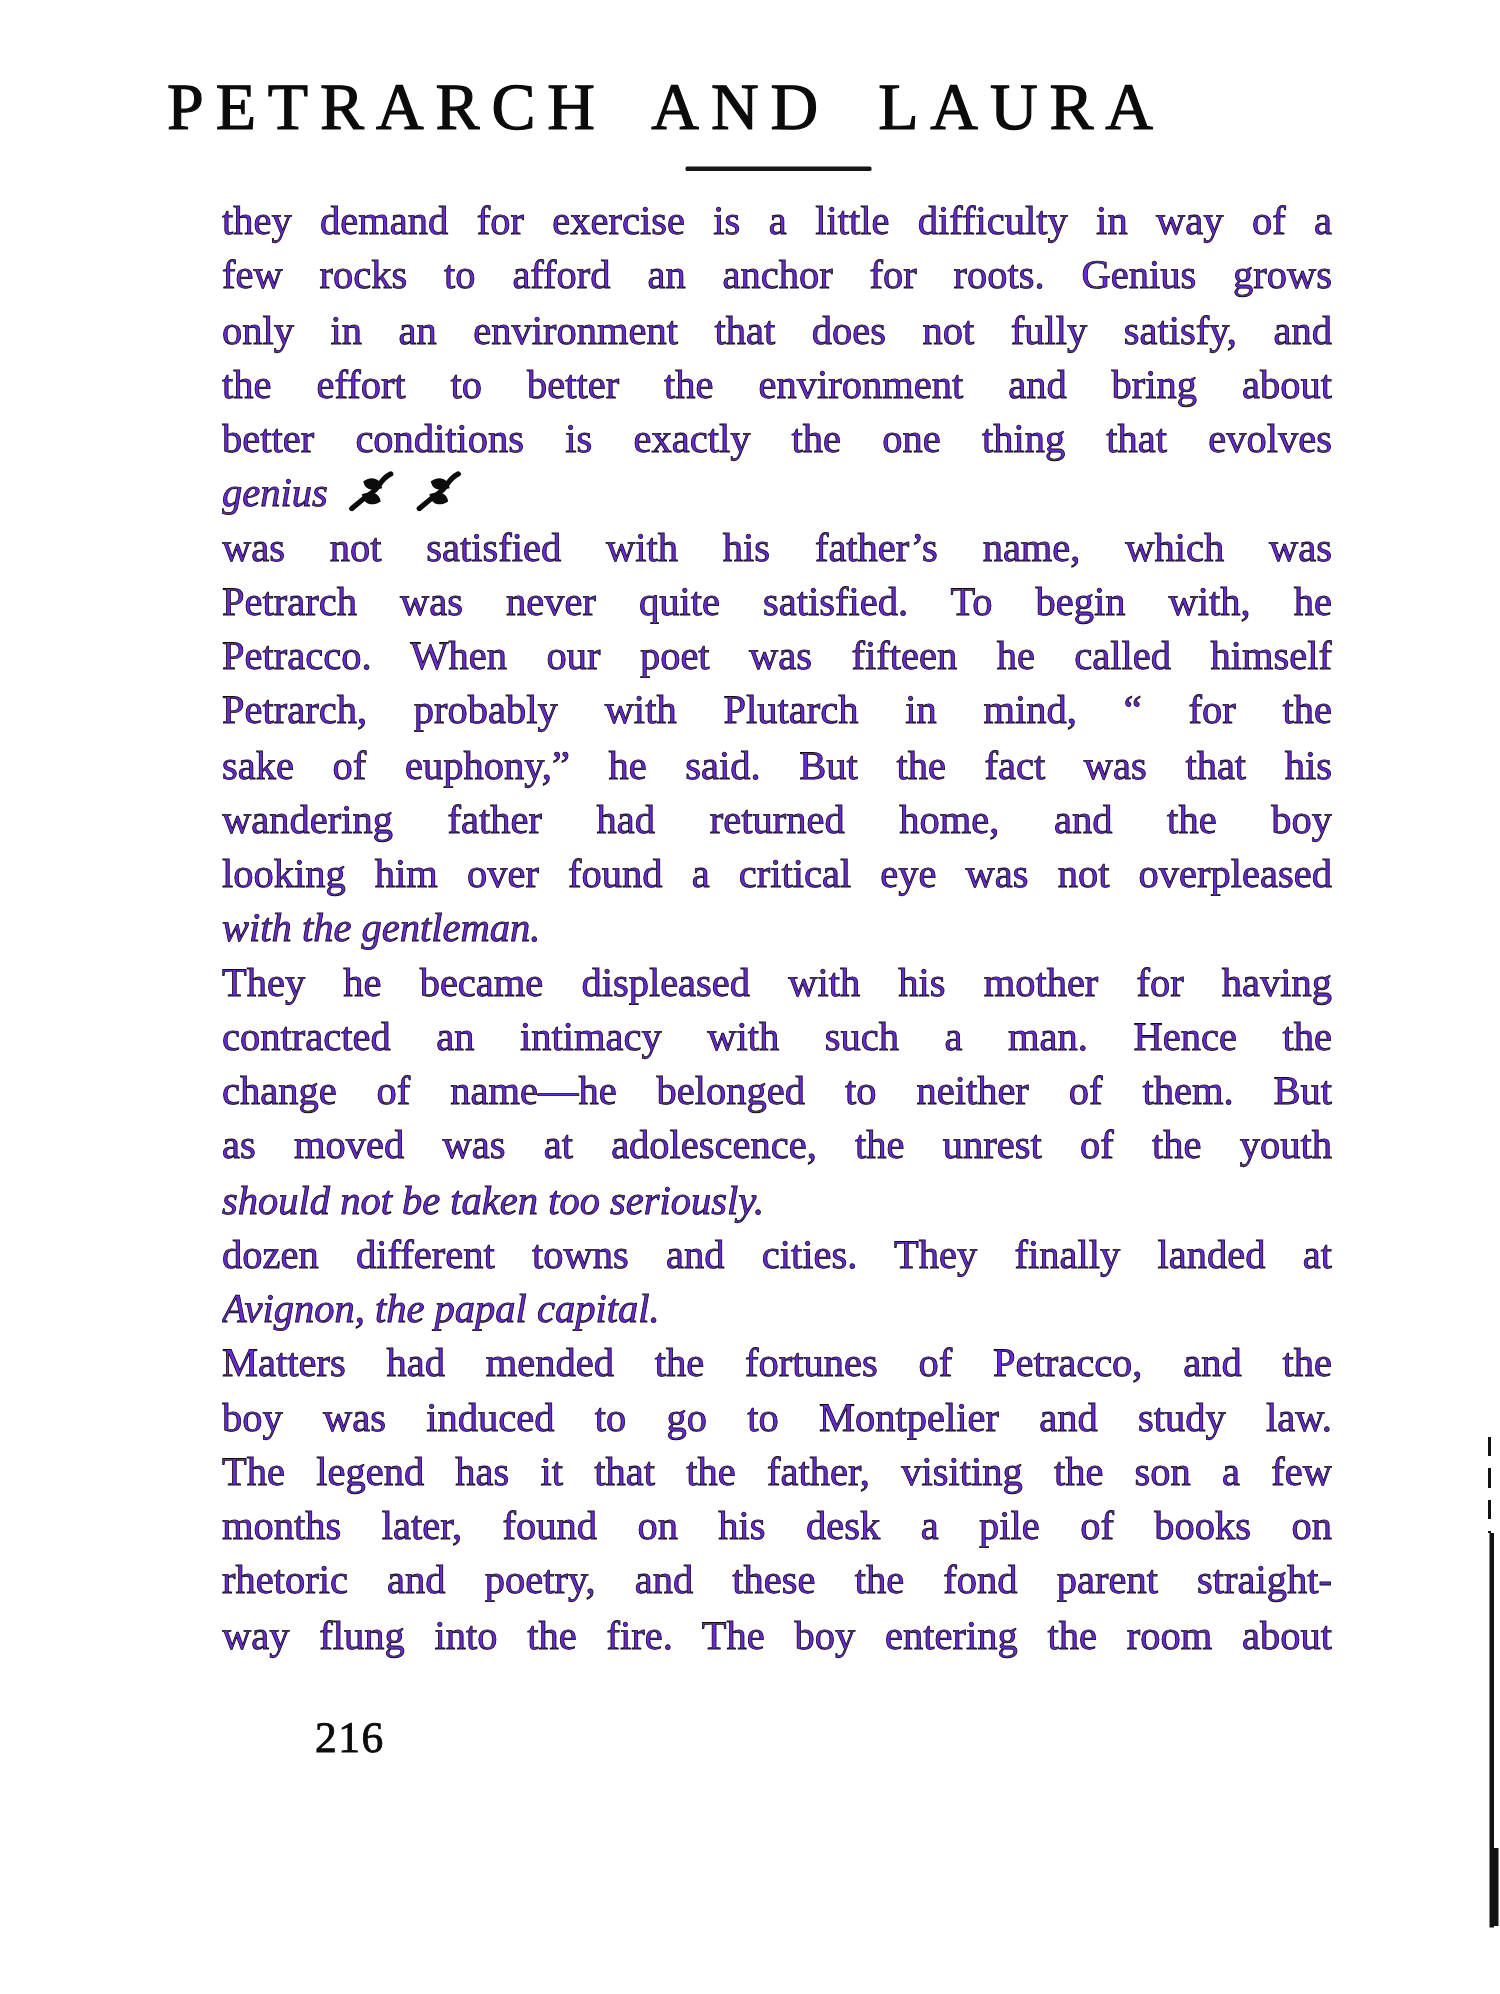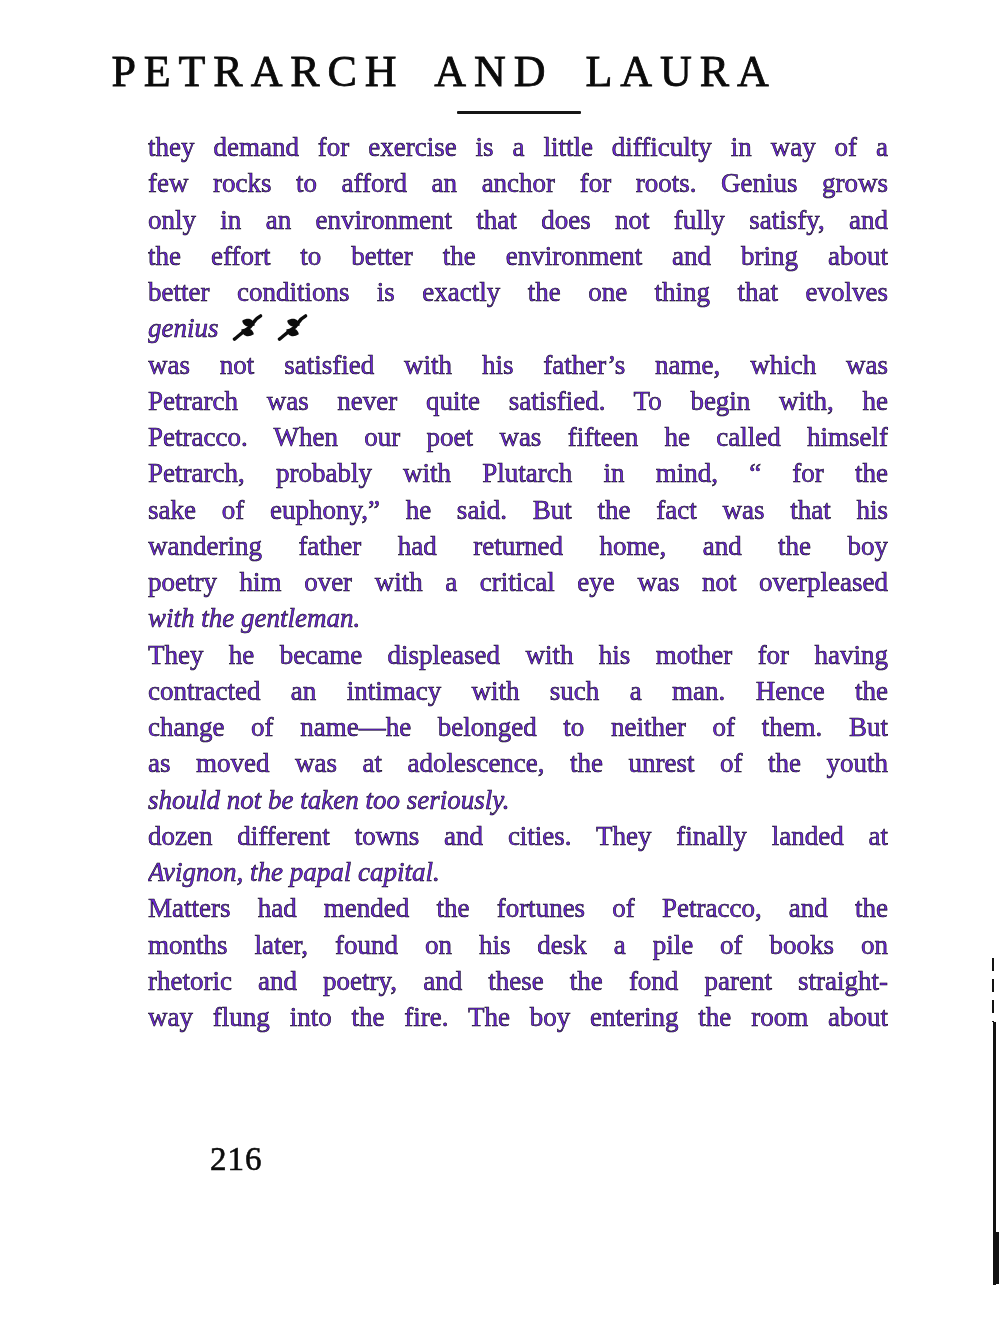--- a/index.html
+++ b/index.html
@@ -46,21 +46,21 @@
     font-style:italic;
   }
   .fleuron{
     display:inline-block;
     width:32px;height:27px;
     margin-left:13px;
     vertical-align:-4px;
   }
   .page-number{
     position:absolute;left:210px;top:1141px;
-    font-size:33px;line-height:36px;
+    font-size:29px;line-height:36px;
     letter-spacing:1px;
     color:#0c0c0c;
     -webkit-text-stroke:0.6px #0c0c0c;
   }
   .edge-mark{position:absolute;background:#121212;}
   .edge-mark.dashed{
     left:992px;top:958px;width:2px;height:64px;
     background:repeating-linear-gradient(180deg,#121212 0 13px,transparent 13px 21px);
   }
   .edge-mark.solid{
@@ -93,30 +93,32 @@
           <path d="M29 2 C21 6 22 11 16 15 C10 19 7 22 2 26" fill="none" stroke="#0c0c0c" stroke-width="3.6" stroke-linecap="round"></path>
           <path d="M10 7 C16 3 22 5 23 12 C16 14 11 13 10 7 Z" fill="#0c0c0c"></path>
           <path d="M22 21 C16 25 10 23 9 16 C16 14 21 15 22 21 Z" fill="#0c0c0c"></path>
         </svg></div>
       <div class="line just">was not satisfied with his father’s name, which was</div>
       <div class="line just">Petrarch was never quite satisfied. To begin with, he</div>
       <div class="line just">Petracco. When our poet was fifteen he called himself</div>
       <div class="line just">Petrarch, probably with Plutarch in mind, “ for the</div>
       <div class="line just">sake of euphony,” he said. But the fact was that his</div>
       <div class="line just">wandering father had returned home, and the boy</div>
-      <div class="line just">poetry him over with a critical eye was not overpleased</div>
+      <div class="line just">looking him over found a critical eye was not overpleased</div>
       <div class="line flush">with the gentleman.</div>
       <div class="line just">They he became displeased with his mother for having</div>
       <div class="line just">contracted an intimacy with such a man. Hence the</div>
       <div class="line just">change of name—he belonged to neither of them. But</div>
       <div class="line just">as moved was at adolescence, the unrest of the youth</div>
       <div class="line flush">should not be taken too seriously.</div>
       <div class="line just">dozen different towns and cities. They finally landed at</div>
       <div class="line flush">Avignon, the papal capital.</div>
       <div class="line just">Matters had mended the fortunes of Petracco, and the</div>
+      <div class="line just">boy was induced to go to Montpelier and study law.</div>
+      <div class="line just">The legend has it that the father, visiting the son a few</div>
       <div class="line just">months later, found on his desk a pile of books on</div>
       <div class="line just">rhetoric and poetry, and these the fond parent straight-</div>
       <div class="line just">way flung into the fire. The boy entering the room about</div>
     </div>
 
   <div class="page-number">216</div>
 
   <div class="edge-mark dashed"></div>
   <div class="edge-mark solid"></div>
   <div class="edge-mark solid-thick"></div>

